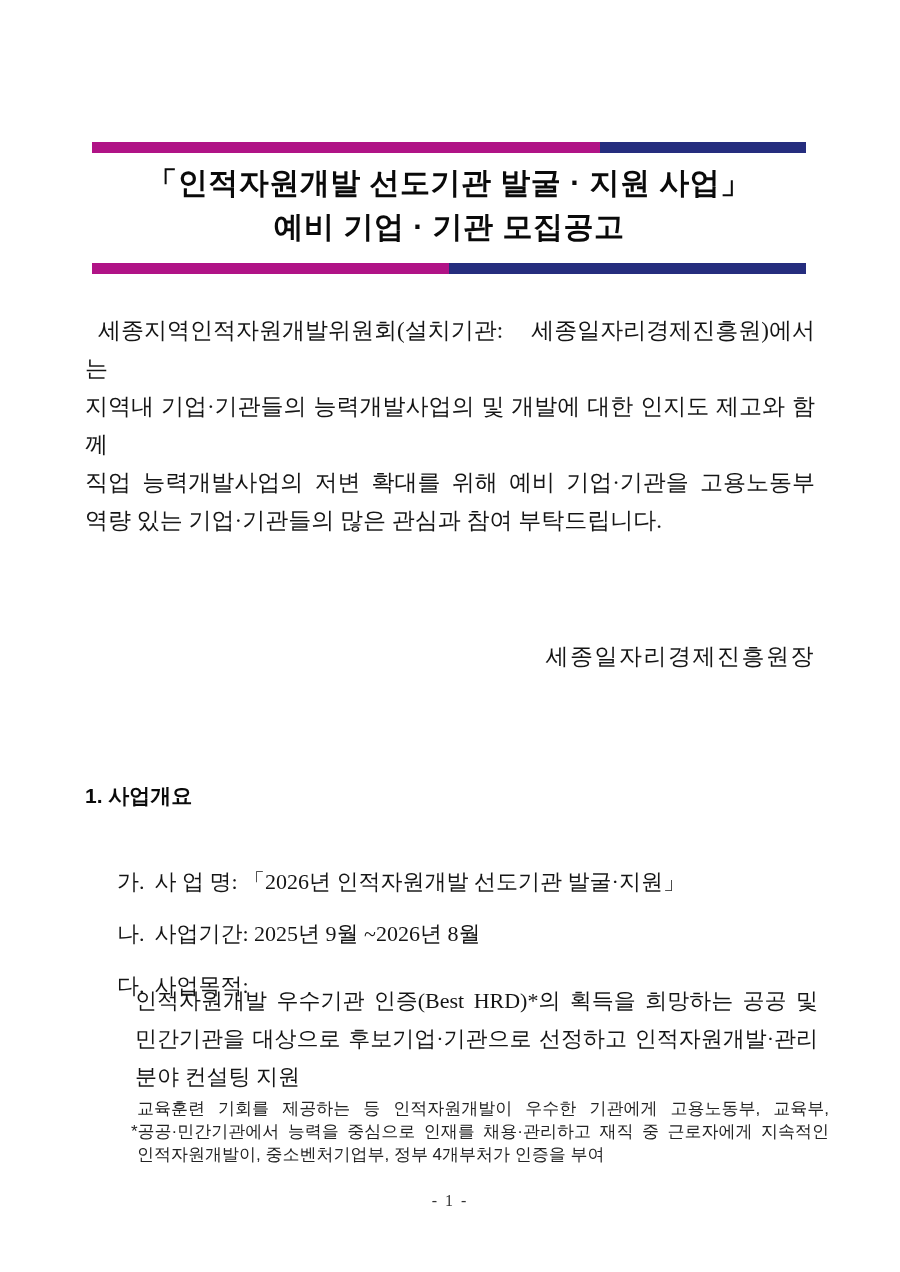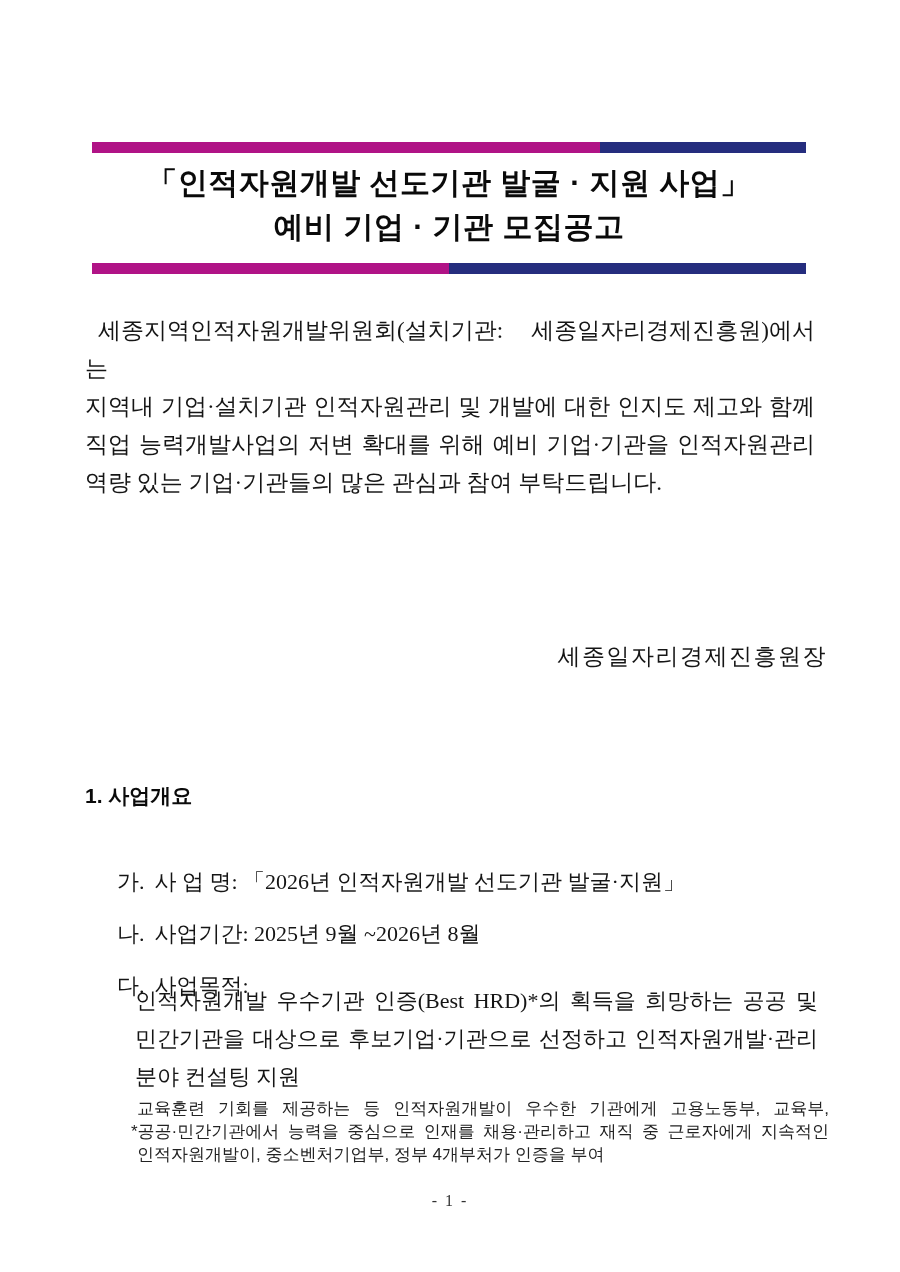--- a/index.html
+++ b/index.html
@@ -53,21 +53,21 @@
     text-align: center;
     font-size: 23px;
     font-weight: 700;
     line-height: 30px;
     white-space: pre;
     color: #0f0f0f;
   }
 
   .signatory {
     position: absolute;
-    top: 642px; left: 12px; width: 815px;
+    top: 642px; left: 0; width: 815px;
     text-align: right;
     font-size: 23px;
     line-height: 30px;
     letter-spacing: 1.5px;
     color: #151515;
   }
 
   .section-heading {
     position: absolute;
     top: 781px; left: 85px;
@@ -135,22 +135,22 @@
     <div>예비 기업 · 기관 모집공고</div>
   </div>
 
   <div class="bar bar-bottom">
     <span class="seg seg-magenta" style="background-color: rgb(176, 19, 134);"></span>
     <span class="seg seg-navy" style="background-color: rgb(37, 45, 126);"></span>
   </div>
 
   <div class="intro">
     <div class="jl first">세종지역인적자원개발위원회(설치기관: 세종일자리경제진흥원)에서는</div>
-    <div class="jl">지역내 기업·설치기관 인적자원관리 및 개발에 대한 인지도 제고와 함께</div>
-    <div class="jl">직업 능력개발사업의 저변 확대를 위해 예비 기업·기관을 인적자원관리</div>
+    <div class="jl">지역내 기업·기관들의 능력개발사업의 및 개발에 대한 인지도 제고와 함께</div>
+    <div class="jl">직업 능력개발사업의 저변 확대를 위해 예비 기업·기관을 고용노동부</div>
     <div>역량 있는 기업·기관들의 많은 관심과 참여 부탁드립니다.</div>
   </div>
 
 
   <div class="signatory">세종일자리경제진흥원장</div>
 
   <div class="section-heading">1. 사업개요</div>
 
   <div class="item item-ga">
     <span class="item-label">가.</span><span class="item-text">사 업 명: 「2026년 인적자원개발 선도기관 발굴·지원」</span>

